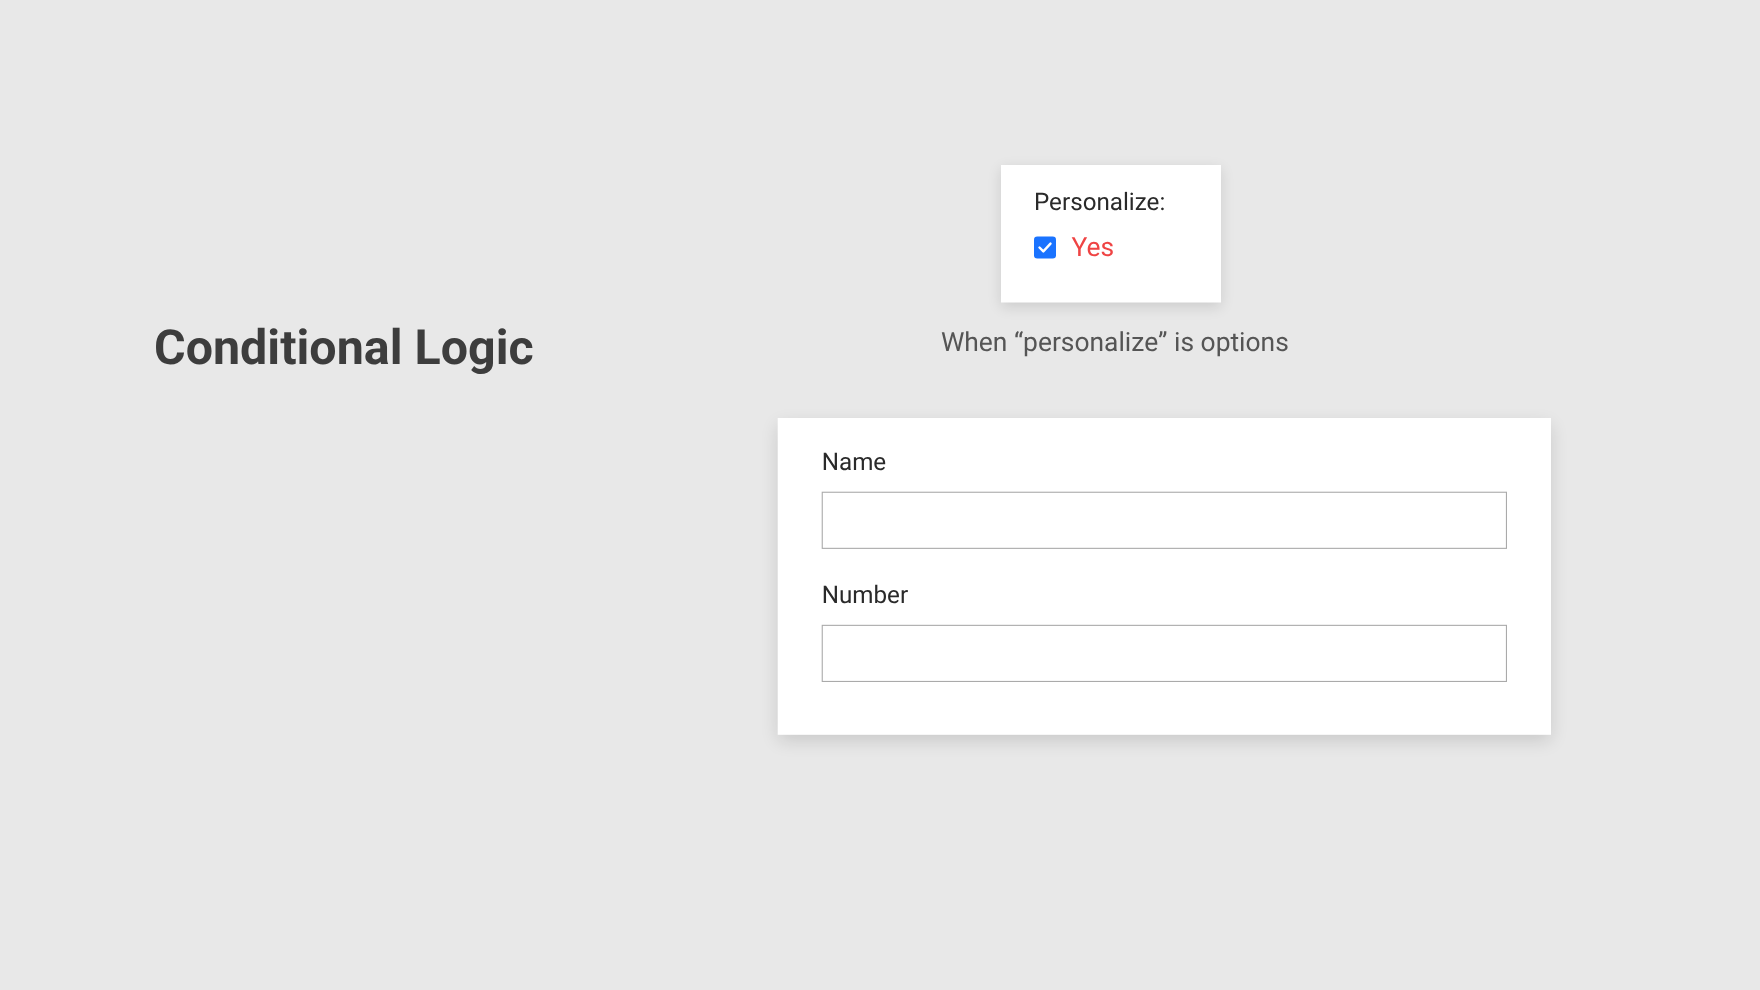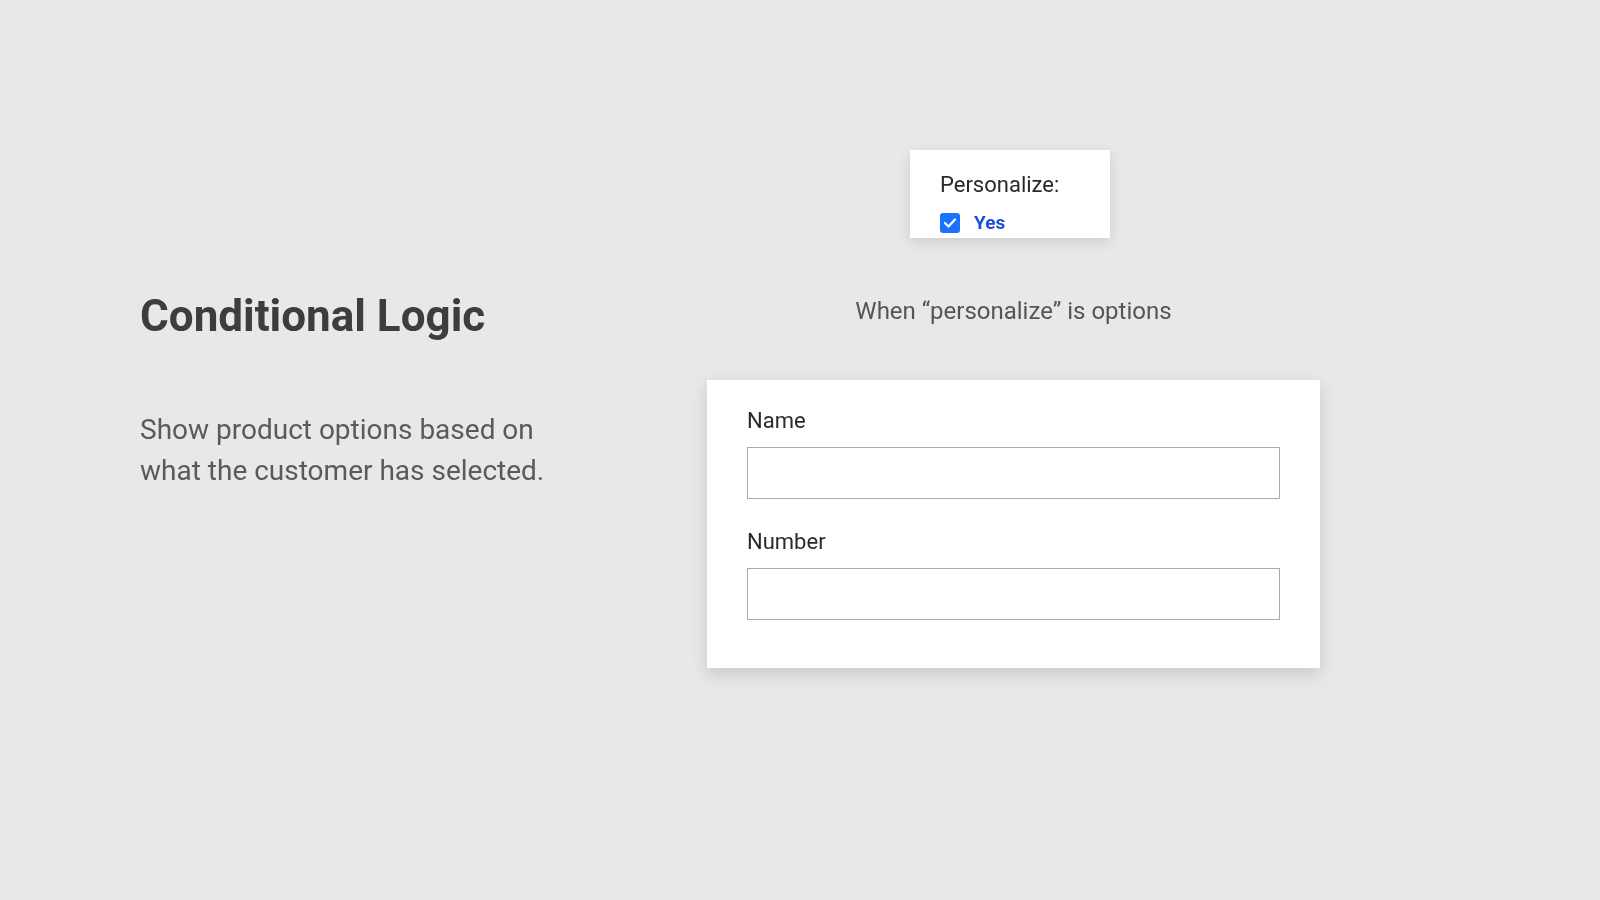--- a/index.html
+++ b/index.html
@@ -31,21 +31,21 @@
       font-size: 28px;
       color: #5a5a5a;
       line-height: 1.45;
     }
     .personalize-card {
       position: absolute;
       left: 910px;
       top: 150px;
       width: 200px;
       background: #ffffff;
-      padding: 22px 30px 4px 30px;
+      padding: 22px 30px 36px 30px;
       box-shadow: 0 4px 12px rgba(0,0,0,0.12);
     }
     .personalize-label {
       font-size: 22px;
       color: #2a2a2a;
       margin-bottom: 14px;
     }
     .checkbox-row {
       display: flex;
       align-items: center;
@@ -61,42 +61,41 @@
     }
     .checkbox svg {
       position: absolute;
       top: 50%;
       left: 50%;
       transform: translate(-50%, -50%);
       width: 14px;
       height: 14px;
     }
     .checkbox-text {
-      font-size: 19px;
-      color: #1d4ed8;
-      font-weight: bold;
+      font-size: 24px;
+      color: #ef4444;
     }
     .caption {
       position: absolute;
       left: 707px;
       top: 293px;
       width: 613px;
       text-align: center;
       font-size: 24px;
       color: #555555;
       line-height: 1.5;
     }
     .caption-line2 {
       display: block;
     }
     .fields-card {
       position: absolute;
       left: 707px;
       top: 380px;
-      width: 613px;
+      width: 703px;
       background: #ffffff;
       padding: 28px 40px 48px 40px;
       box-shadow: 0 6px 16px rgba(0,0,0,0.14);
     }
     .field-group {
       margin-bottom: 30px;
     }
     .field-group:last-child {
       margin-bottom: 0;
     }
@@ -113,21 +112,20 @@
       background: #ffffff;
       font-size: 18px;
       padding: 0 12px;
     }
   </style>
 </head>
 <body>
 
 <div class="left-column">
   <h1 class="heading">Conditional Logic</h1>
-  <p class="description">Show product options based on what the customer has selected.</p>
 </div>
 
 <div class="personalize-card">
   <div class="personalize-label">Personalize:</div>
   <div class="checkbox-row">
     <div class="checkbox">
       <svg viewBox="0 0 14 14">
         <path d="M2 7 L5.5 10.5 L12 3.5" stroke="#ffffff" stroke-width="2.2" fill="none" stroke-linecap="round" stroke-linejoin="round"></path>
       </svg>
     </div>

